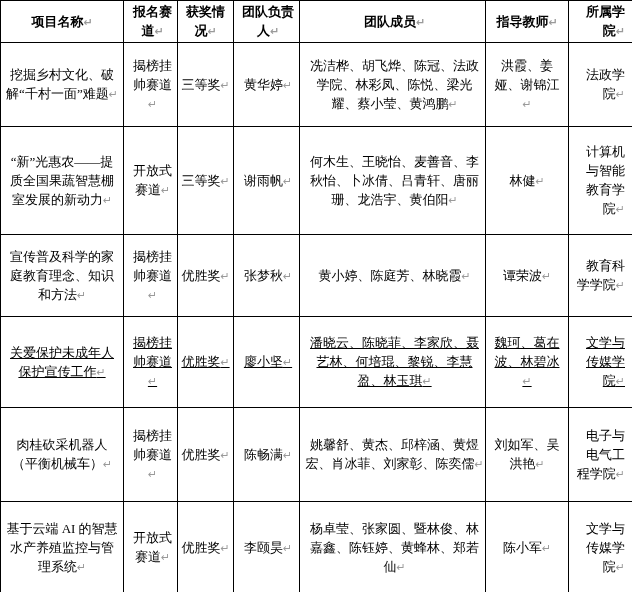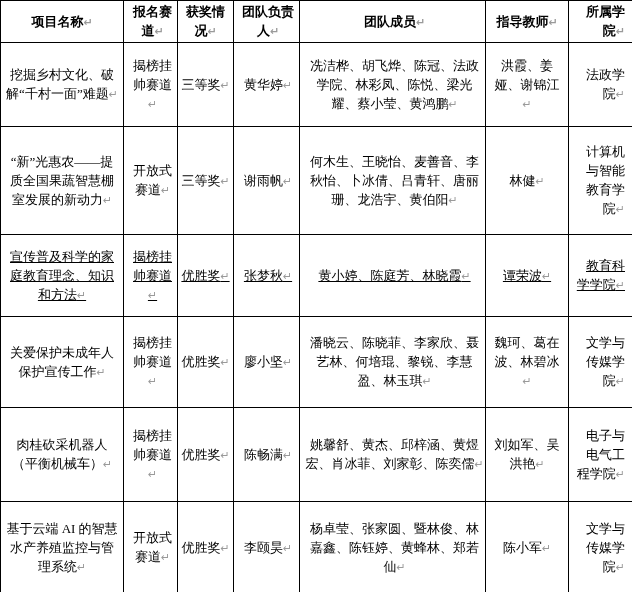--- a/index.html
+++ b/index.html
@@ -31,22 +31,22 @@
   .p6{padding-left:6px;padding-right:6px;}
   .p7{padding-left:6px;padding-right:7px;text-align:right;}
   .pmark{
     color:#9a9a9a;
     font-family:"DejaVu Sans",sans-serif;
     font-size:11px;
   }
   tr.h0{height:25px;}
   tr.h1{height:84px;margin-left:24px;}
   tr.h2{height:108px;}
-  tr.h3{height:82px;text-decoration:underline;}
-  tr.h4{height:91px;}
+  tr.h3{height:82px;}
+  tr.h4{height:91px;text-decoration:underline;}
   tr.h5{height:94px;}
   tr.h6{height:92px;}
 </style>
 </head>
 <body>
 
 <table>
   <colgroup>
     <col style="width:123px">
       <col style="width:54px">

